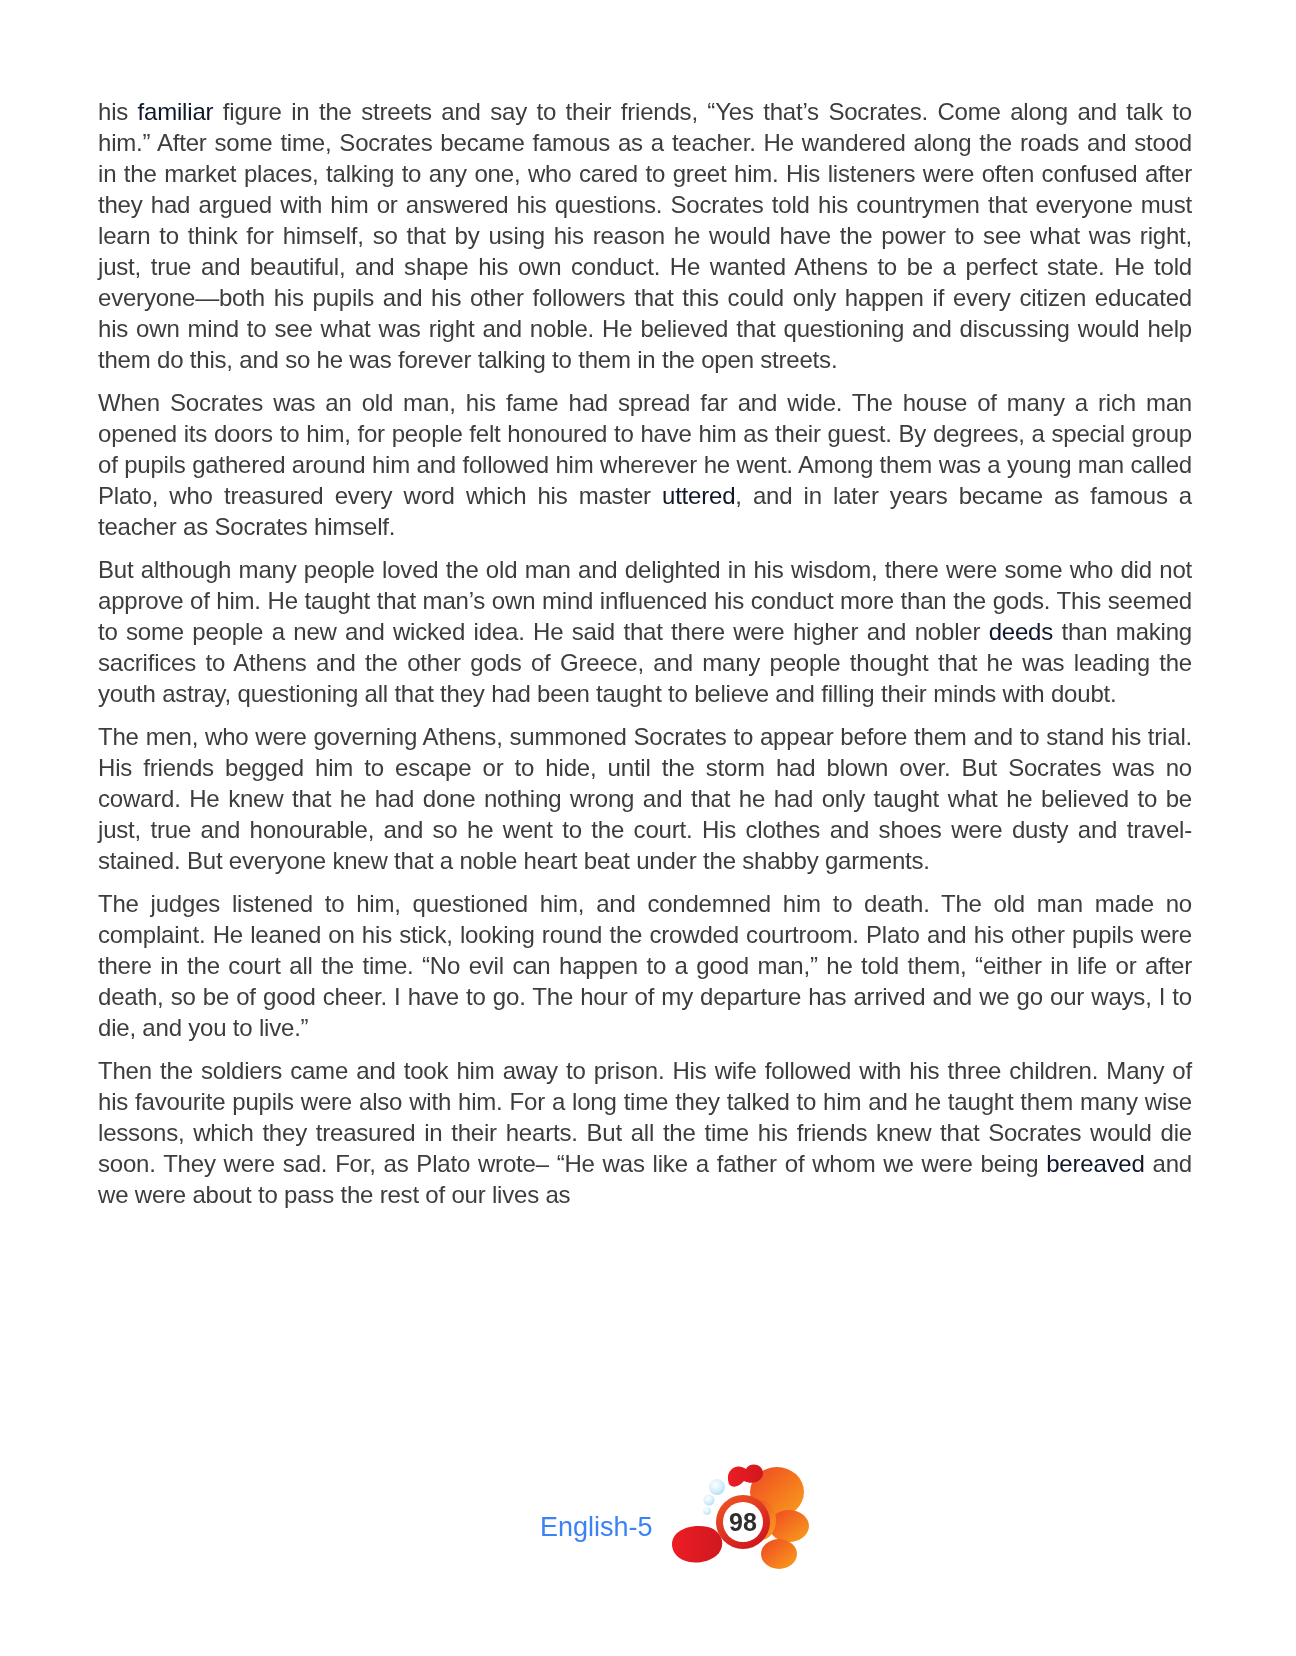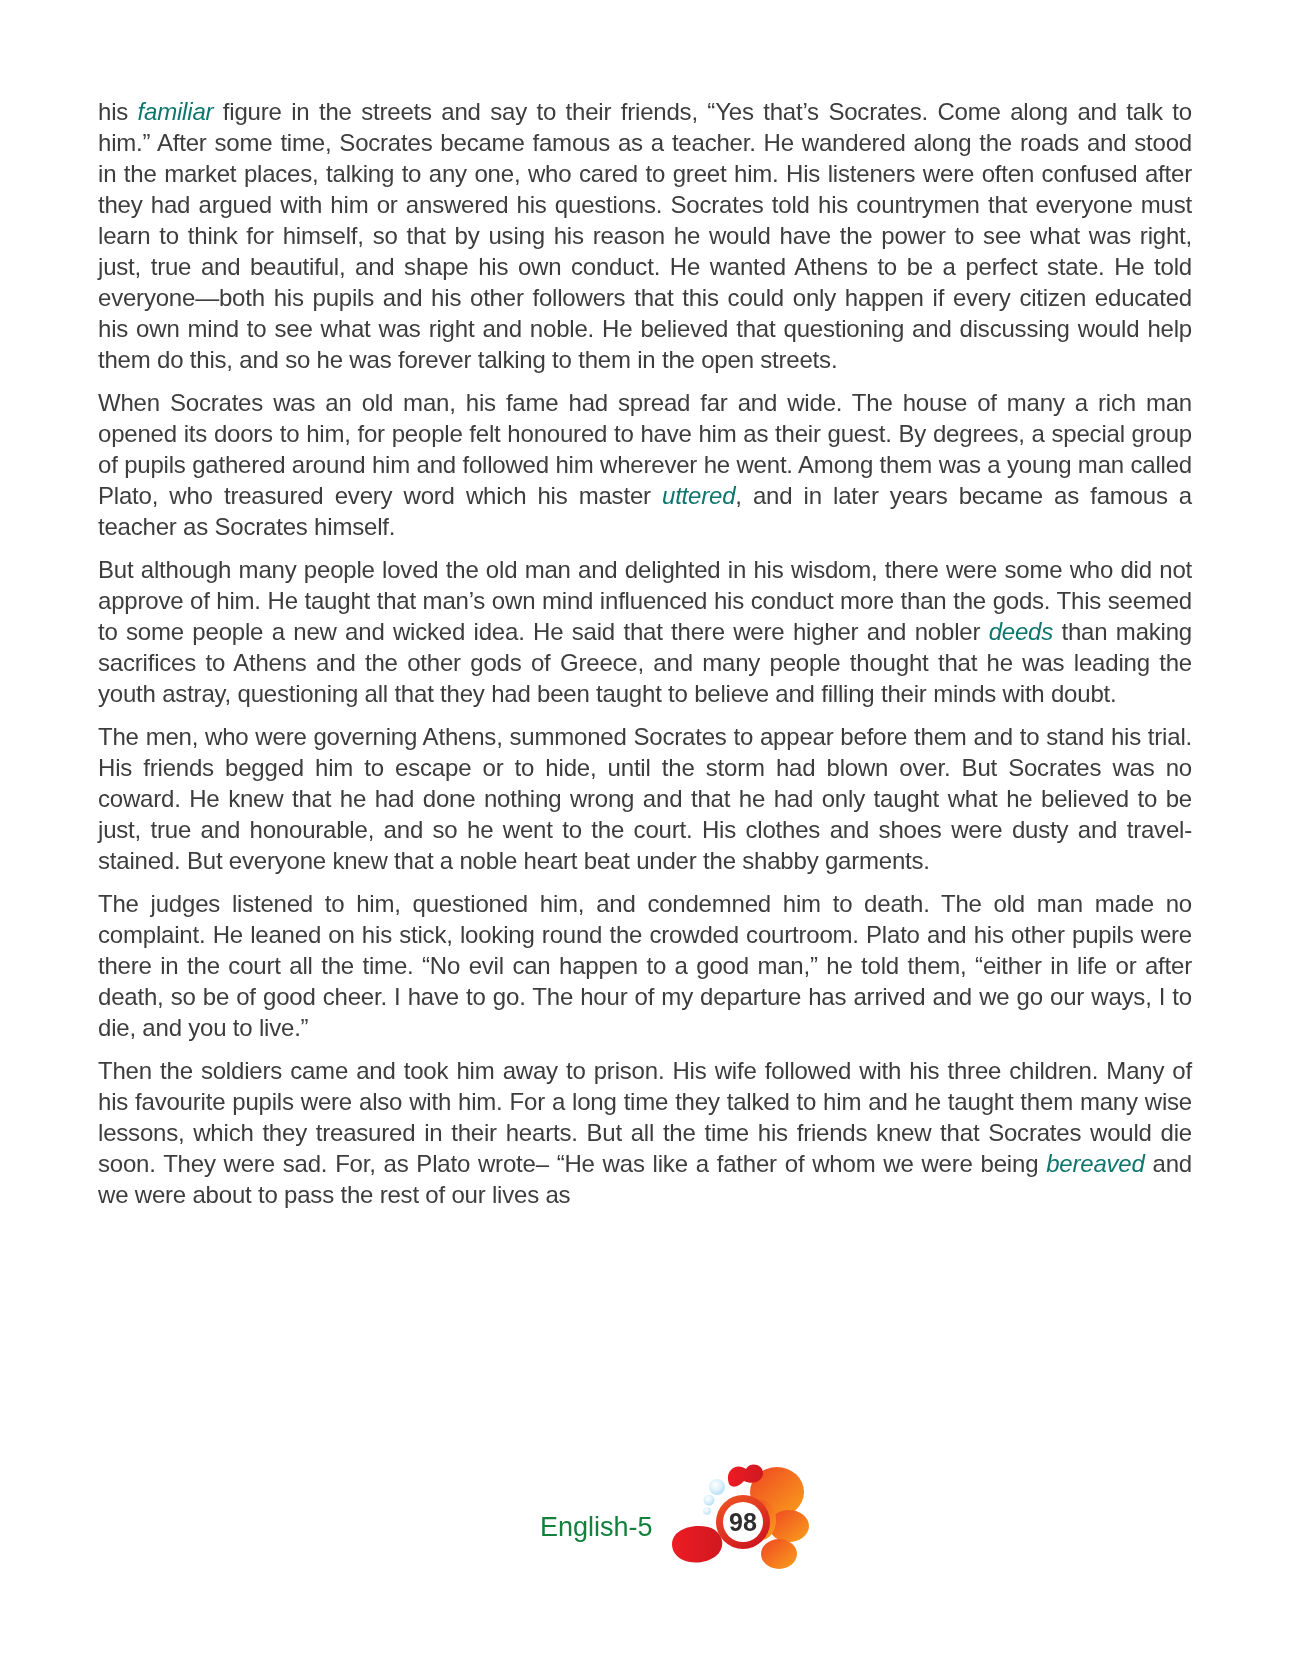--- a/index.html
+++ b/index.html
@@ -19,31 +19,31 @@
   }
   .para {
     margin: 0 0 12px 0;
     font-size: 24px;
     line-height: 31px;
     letter-spacing: -0.2px;
     color: #3d3d3d;
     text-align: justify;
     text-justify: inter-word;
   }
-  .para .hl { color: #0f766e; font-style: italic; }
+  .para .hl { color: #0f172a; }
   .footer {
     position: absolute;
     left: 540px;
     top: 1462px;
     display: flex;
     align-items: center;
   }
   .book-label {
     font-size: 27px;
-    color: #15803d;
+    color: #3b82f6;
     margin-right: 2px;
     position: relative;
     top: 6px;
     white-space: nowrap;
   }
   .logo-wrap { width: 156px; height: 118px; }
   .pagenum-text {
     font-family: "Liberation Sans", sans-serif;
     font-weight: bold;
     font-size: 25px;

